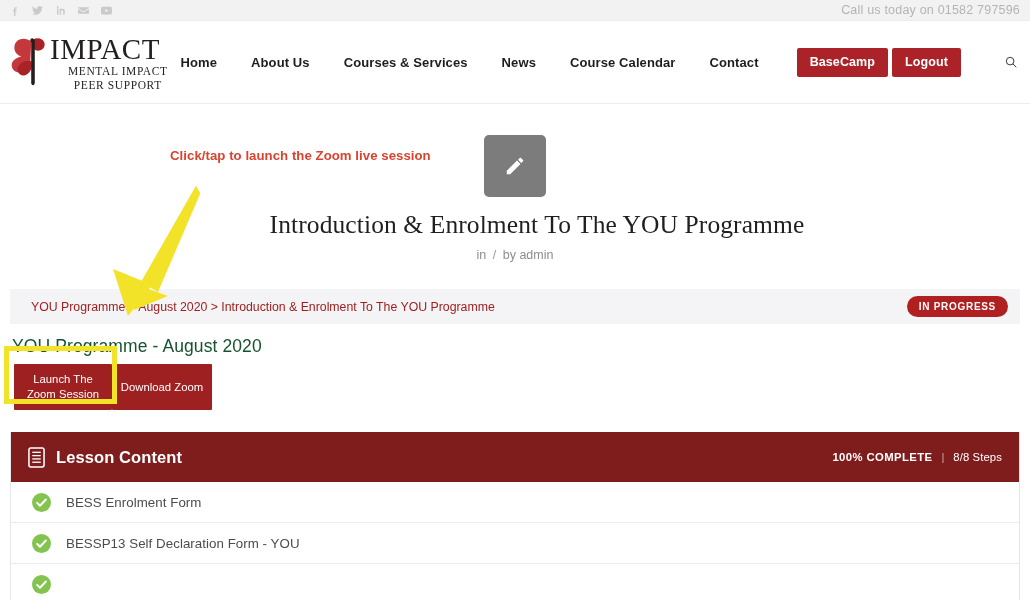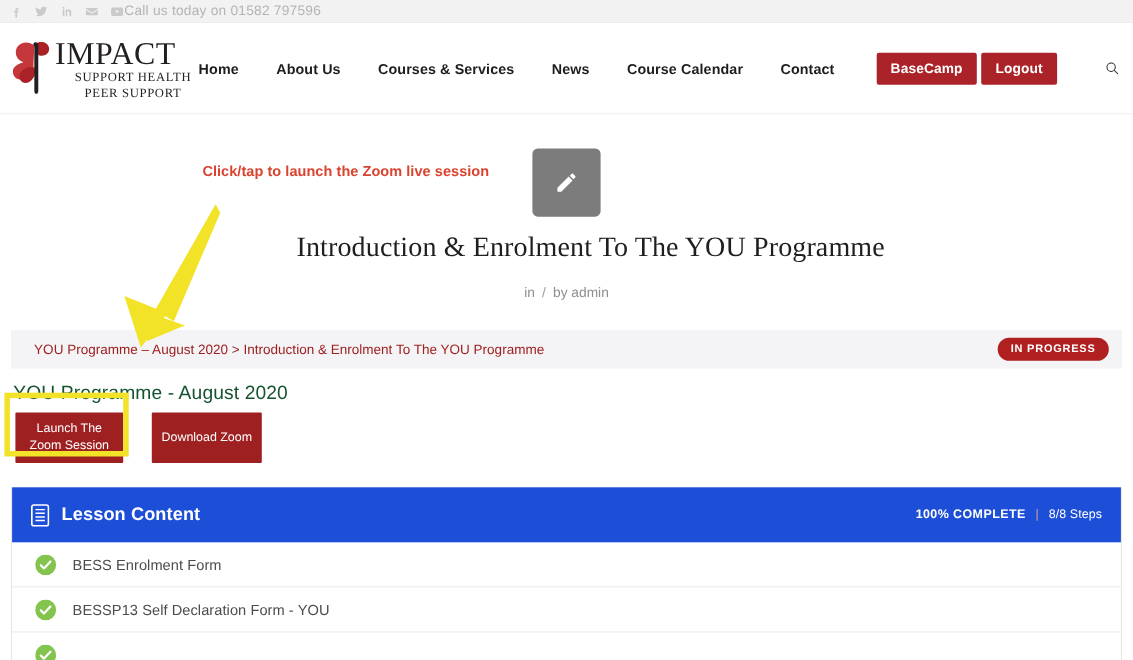--- a/index.html
+++ b/index.html
@@ -20,21 +20,21 @@
   }
 
   
   .topbar {
     position: relative;
     height: 21px;
     background: #f2f2f2;
     border-bottom: 1px solid #ececec;
     display: flex;
     align-items: center;
-    justify-content: flex-start;
+    justify-content: space-between;
     padding: 0 10px 0 8px;
   }
   .social {
     display: flex;
     align-items: center;
     gap: 10px;
   }
   .social-icon {
     width: 13px;
     height: 13px;
@@ -133,21 +133,21 @@
   .post-title {
     font-family: "Liberation Serif", serif;
     font-size: 25.5px;
     color: #1f1f1f;
     font-weight: normal;
     letter-spacing: .1px;
     line-height: 1.15;
     padding-left: 44px;
   }
   .post-meta {
-    margin-top: 20px;
+    margin-top: 9px;
     font-size: 12.5px;
     color: #8d8d8d;
     font-family: "Liberation Sans", sans-serif;
   }
   .post-meta .sep { margin: 0 3px; color: #9d9d9d; }
 
   
   .crumb-strip {
     margin: 11px 10px 0;
     background: #f4f4f6;
@@ -178,21 +178,21 @@
   
   .course-block { padding: 12px 10px 0 12px; position: relative; }
   .course-heading {
     font-size: 17.5px;
     color: #14532d;
     font-weight: normal;
     font-family: "Liberation Sans", sans-serif;
     letter-spacing: .1px;
     margin-bottom: 7px;
   }
-  .action-row { display: flex; gap: 26px; align-items: flex-end; padding-left: 2px; }
+  .action-row { display: flex; align-items: flex-end; padding-left: 2px; }
   .action-btn {
     background: #9e2020;
     color: #ffffff;
     border: none;
     width: 100px;
     height: 46px;
     font-size: 11.3px;
     line-height: 1.35;
     font-family: "Liberation Sans", sans-serif;
     text-align: center;
@@ -210,21 +210,21 @@
     width: 113px;
     height: 58px;
     border: 5px solid #f2e329;
     pointer-events: none;
     z-index: 5;
   }
 
   
   .annotation-caption {
     position: absolute;
-    left: 184px;
+    left: 170px;
     top: 148px;
     font-size: 13.2px;
     font-weight: bold;
     color: #d9432f;
     font-family: "Liberation Sans", sans-serif;
     white-space: nowrap;
     z-index: 9;
     letter-spacing: .05px;
   }
   .arrow-svg {
@@ -238,21 +238,21 @@
   }
 
   
   .lesson-panel {
     margin: 22px 10px 0;
     border: 1px solid #e6e6e6;
     border-top: none;
     background: #ffffff;
   }
   .lesson-head {
-    background: #1d4ed8;
+    background: #7f1d1d;
     height: 50px;
     display: flex;
     align-items: center;
     justify-content: space-between;
     padding: 0 17px 0 17px;
   }
   .lesson-head-left { display: flex; align-items: center; gap: 11px; }
   .lesson-list-icon { width: 17px; height: 21px; display: block; }
   .lesson-list-icon svg { display: block; width: 100%; height: 100%; }
   .lesson-title {
@@ -335,21 +335,21 @@
         <svg viewBox="0 0 60 58">
           <path d="M28 6c-4-3-9-4-13-2-5 2-7 8-5 13 1 3 4 5 7 6-4 1-8 3-10 6-2 4 0 9 4 11 5 2 11 0 14-4 1-2 2-5 2-7z" fill="#c4373b"></path>
           <path d="M30 4c3-2 7-2 10 0 3 2 4 6 2 9-2 3-6 4-9 3-2-1-3-3-3-5z" fill="#a92226"></path>
           <path d="M22 28c-4 1-8 4-9 8-1 4 2 8 6 8 4 0 7-3 9-7 1-3 1-6 0-9z" fill="#a92226"></path>
           <path d="M30 3c1 0 2 1 2 3v46c0 2-1 3-2 3s-2-1-2-3V6c0-2 1-3 2-3z" fill="#231f20"></path>
           <path d="M30 3c-1-1-3 0-3 2 0 1 1 2 2 2" fill="#231f20"></path>
         </svg>
       </span>
       <span class="logo-text">
         <span class="logo-title">IMPACT</span>
-        <div class="logo-sub1">SUPPORT HEALTH</div>
+        <div class="logo-sub1">MENTAL IMPACT</div>
         <div class="logo-sub2">PEER SUPPORT</div>
       </span>
     </div>
 
     <div class="nav">
       <span class="nav-item">Home</span>
       <span class="nav-item">About Us</span>
       <span class="nav-item">Courses &amp; Services</span>
       <span class="nav-item">News</span>
       <span class="nav-item">Course Calendar</span>

